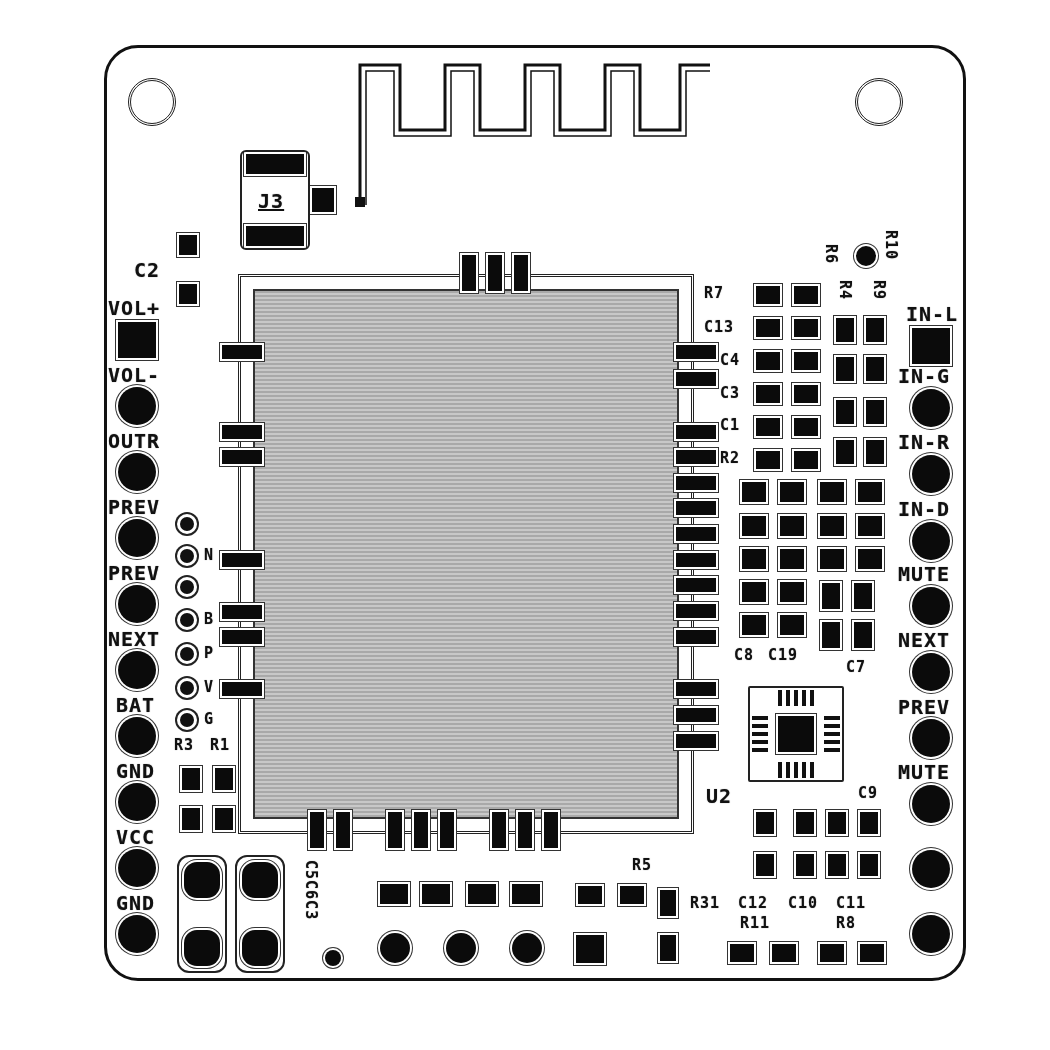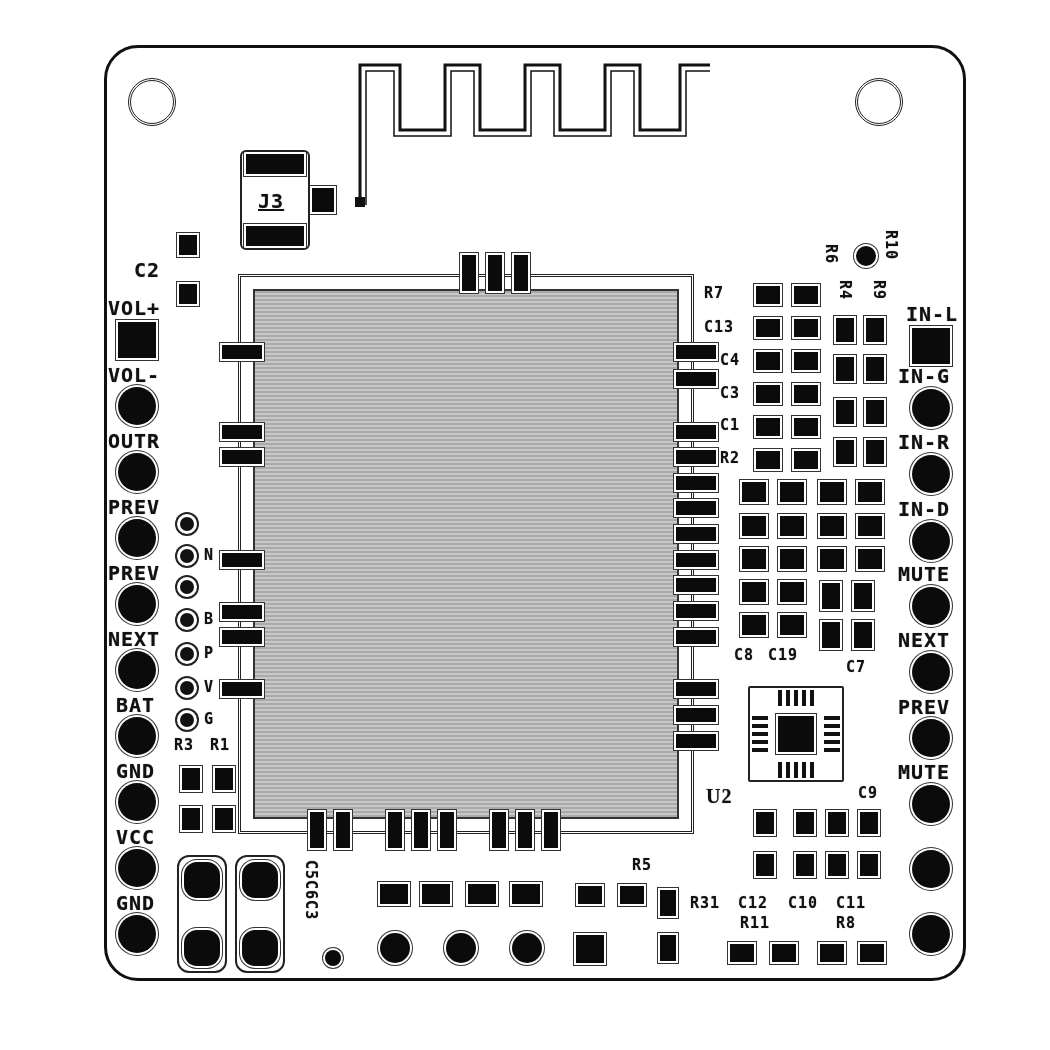--- a/index.html
+++ b/index.html
@@ -184,21 +184,21 @@
 <div class="pad" style="left:756px;top:812px;width:18px;height:22px;"></div>
 <div class="pad" style="left:796px;top:812px;width:18px;height:22px;"></div>
 <div class="pad" style="left:828px;top:812px;width:18px;height:22px;"></div>
 <div class="pad" style="left:860px;top:812px;width:18px;height:22px;"></div>
 <div class="pad" style="left:756px;top:854px;width:18px;height:22px;"></div>
 <div class="pad" style="left:796px;top:854px;width:18px;height:22px;"></div>
 <div class="pad" style="left:828px;top:854px;width:18px;height:22px;"></div>
 <div class="pad" style="left:860px;top:854px;width:18px;height:22px;"></div>
 <span class="silk small" style="left:858px;top:786px;">C9</span>
 
-<span class="silk" style="left:706px;top:786px;font-family:Liberation Serif, serif;">U2</span>
+<span class="silk" style="left:706px;top:786px;">U2</span>
 <div class="ic-u2">
   <div class="outline" style="left:0;top:0;width:96px;height:96px;border-radius:2px;"></div>
   <div class="pad" style="left:30px;top:30px;width:36px;height:36px;"></div>
   <div style="position:absolute;left:30px;top:4px;width:36px;height:16px;background:repeating-linear-gradient(90deg,#111 0 4px,#fff 4px 8px);"></div>
   <div style="position:absolute;left:30px;top:76px;width:36px;height:16px;background:repeating-linear-gradient(90deg,#111 0 4px,#fff 4px 8px);"></div>
   <div style="position:absolute;left:4px;top:30px;width:16px;height:36px;background:repeating-linear-gradient(180deg,#111 0 4px,#fff 4px 8px);"></div>
   <div style="position:absolute;left:76px;top:30px;width:16px;height:36px;background:repeating-linear-gradient(180deg,#111 0 4px,#fff 4px 8px);"></div>
 </div>
 
 <div>

